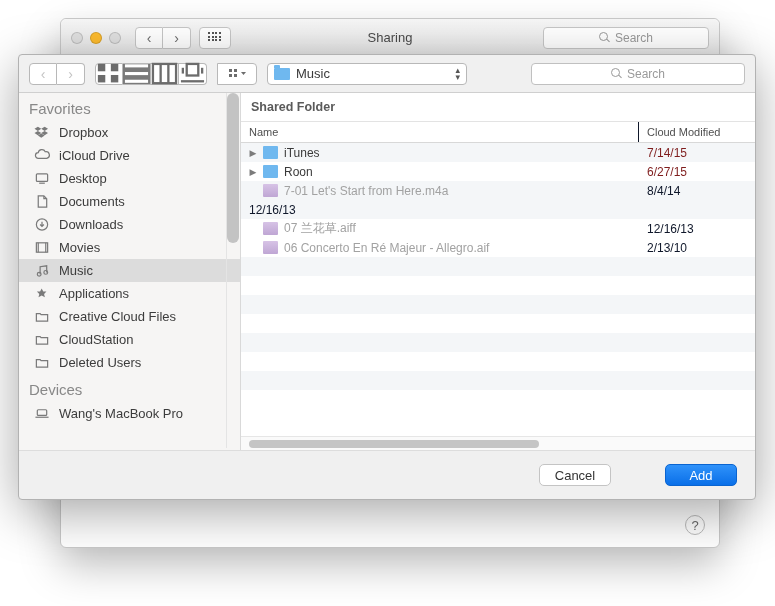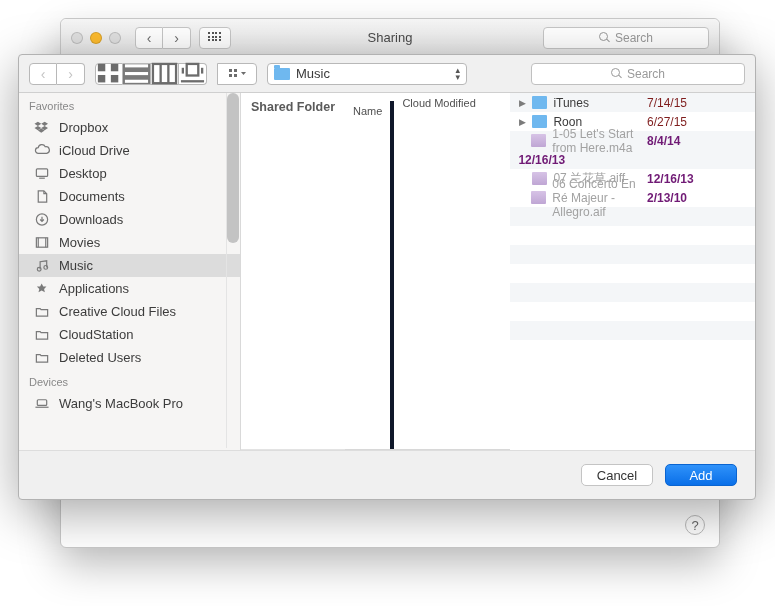--- a/index.html
+++ b/index.html
@@ -54,48 +54,48 @@
   .foldericon{width:16px;height:12px;background:#6fb8ef;border-radius:1px;position:relative;}
   .foldericon::before{content:"";position:absolute;top:-3px;left:0;width:6px;height:3px;background:#6fb8ef;border-radius:1px 1px 0 0;}
   .updown{ margin-left:auto; font-size:9px; line-height:7px; color:#555; display:flex; flex-direction:column; }
   .sheet-search { margin-left:auto; width:214px; height:22px; border:1px solid #c0c0c0; border-radius:4px; background:#fff; display:flex; align-items:center; justify-content:center; gap:5px; font-size:12px; color:#9a9a9a; }
 
   .sheet-body { flex:1; display:flex; background:#fff; border-bottom:1px solid #ddd; overflow:hidden;}
   .sidebar { width:222px; background:#f6f5f4; border-right:1px solid #d9d9d9; overflow:hidden; position:relative;}
   .sidebar-scroll{position:absolute; top:0; right:0; width:14px; height:355px; background:rgba(0,0,0,0); border-left:1px solid #e4e4e4;}
   .sidebar-thumb{position:absolute; top:0; right:1px; width:12px; height:150px; background:#c3c3c3; border-radius:6px;}
 
-  .sb-section { font-size:11px; color:#888; padding:7px 10px 4px; }
+  .sb-section { font-size:15px; color:#888; padding:7px 10px 4px; }
   .sb-item { display:flex; align-items:center; gap:8px; padding:3px 10px 3px 14px; font-size:13px; color:#3c3c3c; height:23px; }
   .sb-item.active{ background:#dcdcdc; }
   .sb-icon { width:18px; height:15px; display:flex; align-items:center; justify-content:center; color:#7a7a7a; }
   .sb-icon svg{width:16px;height:15px;}
 
-  .files { flex:1; display:flex; flex-direction:row; position:relative; }
+  .files { flex:1; display:flex; flex-direction:column; position:relative; }
   .files-title { font-size:12.5px; font-weight:600; color:#5a5a5a; padding:7px 10px; border-bottom:1px solid #e3e3e3; background:#fff;}
   .files-header { display:flex; font-size:11px; color:#4f4f4f; background:#fff; border-bottom:1px solid #d8d8d8; }
-  .col-name { flex:1; padding:4px 8px; border-right:4px solid #0f172a;margin-top:8px;}
+  .col-name { flex:1; padding:4px 8px; border-right:1px solid #0f172a;}
   .col-date { width:116px; padding:4px 8px; }
   .file-rows { flex:1; overflow:hidden; background:#fff;}
   .frow { display:flex; align-items:center; height:19px; font-size:12px; }
   .frow .nm { flex:1; display:flex; align-items:center; gap:6px; padding-left:8px; color:#3a3a3a;}
   .frow .nm.dim { color:#a2a2a2; }
   .frow .dt { width:116px; padding-left:8px; color:#7f1d1d;}
-  .frow .dt.dim { color:#701a75;font-weight:bold; }
+  .frow .dt.dim { color:#0f172a; }
   .frow.striped{ background:#f4f6f8; }
   .disclose{width:8px;font-size:9px;color:#7b7b7b;text-align:center;}
   .disclose.empty{visibility:hidden;}
   .fileicon{width:15px;height:13px;background:#ddd;border-radius:1px;flex-shrink:0;}
   .fileicon.folder{background:#6fb8ef;}
   .fileicon.audio{background:linear-gradient(#d7c3e6,#bfa6d4);}
   .files-scroll{height:14px;background:#fafafa;border-top:1px solid #e6e6e6;position:relative;}
   .files-scroll .thumb{position:absolute;left:8px;top:3px;height:8px;width:290px;background:#c5c5c5;border-radius:4px;}
 
   .sheet-footer { height:48px; display:flex; align-items:center; justify-content:flex-end; gap:12px; padding:0 18px;}
-  .btn { height:22px; min-width:72px; border-radius:5px; border:1px solid #c4c4c4; background:#fff; font-size:13px; color:#333; display:flex; align-items:center; justify-content:center; padding:0 14px;}
+  .btn { height:22px; min-width:72px; border-radius:5px; border:1px solid #c4c4c4; background:#fff; font-size:13px; color:#333; display:flex; align-items:center; justify-content:center; padding:0 14px;margin-left:42px;}
   .btn.primary{ background:linear-gradient(#2f92fa,#0a6fe8); color:#fff; border:1px solid #0a64d0;text-align:center;}
 
   .mag{width:11px;height:11px;position:relative;}
   .mag::before{content:"";position:absolute;width:7px;height:7px;border:1.3px solid currentColor;border-radius:50%;left:0;top:0;}
   .mag::after{content:"";position:absolute;width:4px;height:1.3px;background:currentColor;transform:rotate(45deg);left:7px;top:8px;}
   .chev{font-size:14px;line-height:1;}
 
   .iconsvg{stroke:#7a7a7a;fill:none;stroke-width:1.3;}
 </style>
 </head>
@@ -357,21 +357,21 @@
               <span class="disclose">▶</span>
               <span class="fileicon folder"></span>
               <span>Roon</span>
             </div>
             <div class="dt">6/27/15</div>
           </div>
           <div class="frow striped">
             <div class="nm dim">
               <span class="disclose empty">▶</span>
               <span class="fileicon audio"></span>
-              <span>1-05 Let's Start from Here.m4a</span>
+              <span>7-01 Let's Start from Here.m4a</span>
             </div>
             <div class="dt dim">8/4/14</div>
           </div>
           <div class="frow striped">
             <div class="dt dim">12/16/13</div>
           </div>
           <div class="frow">
             <div class="nm dim">
               <span class="disclose empty">▶</span>
               <span class="fileicon audio"></span>

